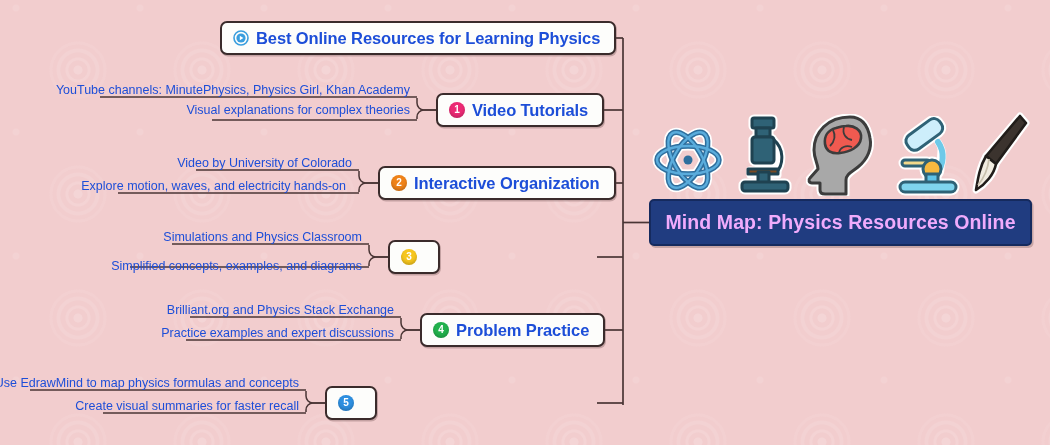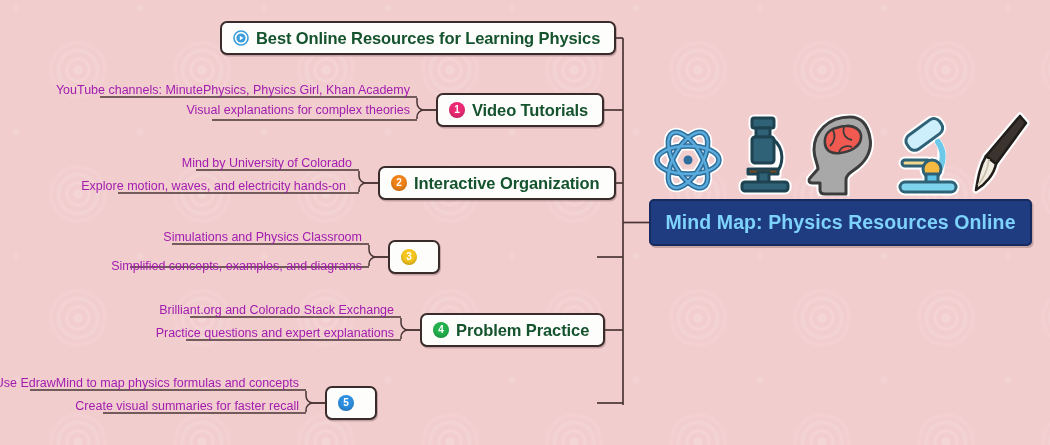--- a/index.html
+++ b/index.html
@@ -54,21 +54,21 @@
     border: 2.2px solid #3a2b2b;
     border-radius: 7px;
     height: 34px;
     padding: 0 14px 0 11px;
     box-shadow: 1px 1.5px 0 rgba(90,60,60,0.30);
     white-space: nowrap;
   }
   .node .label {
     font-size: 16.5px;
     font-weight: bold;
-    color: #14532d;
+    color: #1d4ed8;
     letter-spacing: -0.1px;
   }
 
   .badge {
     width: 16px;
     height: 16px;
     border-radius: 50%;
     margin-right: 7px;
     flex: 0 0 auto;
     display: flex;
@@ -87,42 +87,42 @@
   .subnode {
     position: absolute;
     display: flex;
     align-items: flex-end;
     justify-content: flex-end;
     height: 20px;
     white-space: nowrap;
   }
   .subnode .sublabel {
     font-size: 12.5px;
-    color: #a21caf;
+    color: #1d4ed8;
     padding: 0 7px 2px 7px;
     line-height: 1;
   }
 
   
   #central-node {
     position: absolute;
     left: 649px;
     top: 199px;
     width: 383px;
     height: 47px;
     background: #203c80;
     border: 2px solid #152a5e;
     border-radius: 5px;
     display: flex;
     align-items: center;
     justify-content: center;
     box-shadow: 1.5px 2px 0 rgba(90,60,60,0.28);
   }
   #central-node .central-label {
-    color: #7dd3fc;
+    color: #f0abfc;
     font-size: 19.5px;
     font-weight: bold;
     letter-spacing: 0.1px;
   }
 
   
   #icon-strip {
     position: absolute;
     left: 648px;
     top: 104px;
@@ -294,45 +294,45 @@
   </div>
   <div class="subnode" style="left:212px; top:101px; width:205px;align-items:center;">
     <span class="sublabel">Visual explanations for complex theories</span>
   </div>
 
   <div class="node" style="left:378px; top:166px;">
     <span class="badge" style="background:#ef8218;">2</span>
     <span class="label">Interactive Organization</span>
   </div>
   <div class="subnode" style="left:196px; top:151px; width:163px;">
-    <span class="sublabel">Mind by University of Colorado</span>
+    <span class="sublabel">Video by University of Colorado</span>
   </div>
   <div class="subnode" style="left:112px; top:174px; width:241px;">
     <span class="sublabel">Explore motion, waves, and electricity hands-on</span>
   </div>
 
   <div class="node" style="left:388px; top:240px;">
     <span class="badge" style="background:#f6c61e;">3</span>
   </div>
   <div class="subnode" style="left:172px; top:225px; width:197px;">
     <span class="sublabel">Simulations and Physics Classroom</span>
   </div>
   <div class="subnode" style="left:130px; top:248px; width:239px;margin-top:6px;">
     <span class="sublabel">Simplified concepts, examples, and diagrams</span>
   </div>
 
   <div class="node" style="left:420px; top:313px;">
     <span class="badge" style="background:#22b14c;">4</span>
     <span class="label">Problem Practice</span>
   </div>
   <div class="subnode" style="left:190px; top:298px; width:211px;">
-    <span class="sublabel">Brilliant.org and Colorado Stack Exchange</span>
+    <span class="sublabel">Brilliant.org and Physics Stack Exchange</span>
   </div>
   <div class="subnode" style="left:186px; top:321px; width:215px;">
-    <span class="sublabel">Practice questions and expert explanations</span>
+    <span class="sublabel">Practice examples and expert discussions</span>
   </div>
 
   <div class="node" style="left:325px; top:386px;">
     <span class="badge" style="background:#2e8fe0;">5</span>
   </div>
   <div class="subnode" style="left:30px; top:371px; width:276px;">
     <span class="sublabel">Use EdrawMind to map physics formulas and concepts</span>
   </div>
   <div class="subnode" style="left:103px; top:394px; width:203px;">
     <span class="sublabel">Create visual summaries for faster recall</span>

